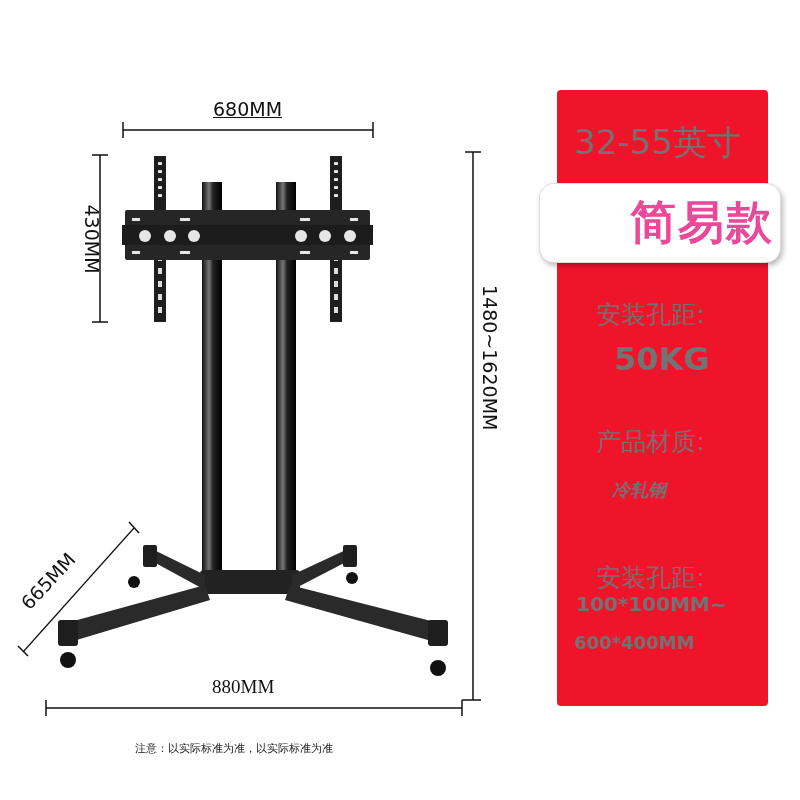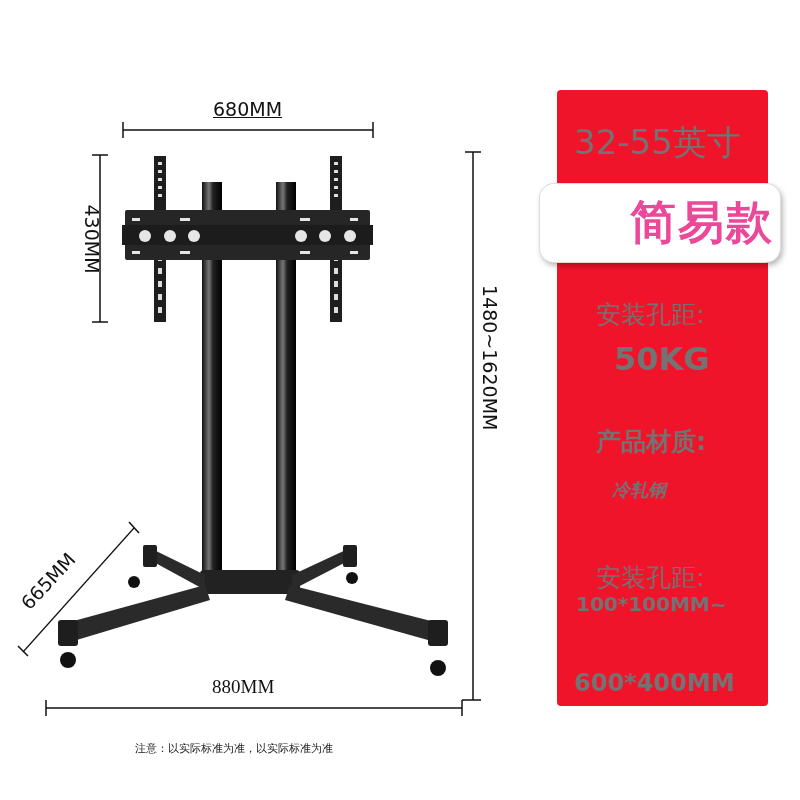--- a/index.html
+++ b/index.html
@@ -118,20 +118,20 @@
 
 <div class="red-panel"></div>
 <div class="red-text" style="left:574px;top:120px;font-size:34px;font-weight:normal;">32-55英寸</div>
 
 <div class="white-banner"></div>
 <div class="abs" style="left:582px;top:192px;font-size:46px;font-weight:bold;color:#ec4899;letter-spacing:2px;white-space:nowrap;margin-left:48px;">简易款</div>
 
 <div class="red-text" style="left:596px;top:298px;font-size:25px;font-weight:normal;">安装孔距:</div>
 <div class="red-text" style="left:614px;top:340px;font-size:32px;">50KG</div>
 
-<div class="red-text" style="left:596px;top:425px;font-size:25px;font-weight:bold;">产品材质:</div>
+<div class="red-text" style="left:596px;top:425px;font-size:25px;font-weight:normal;">产品材质:</div>
 <div class="red-text" style="left:612px;top:478px;font-size:18px;font-style:italic;">冷轧钢</div>
 
 <div class="red-text" style="left:596px;top:546px;font-size:25px;font-weight:normal;margin-top:15px;">安装孔距:</div>
 <div class="red-text" style="left:576px;top:592px;font-size:20px;">100*100MM~</div>
-<div class="red-text" style="left:574px;top:669px;font-size:24px;">600*400MM</div>
+<div class="red-text" style="left:574px;top:632px;font-size:18px;">600*400MM</div>
 
 <div class="note">注意：以实际标准为准，以实际标准为准</div>
 
 </body></html>

